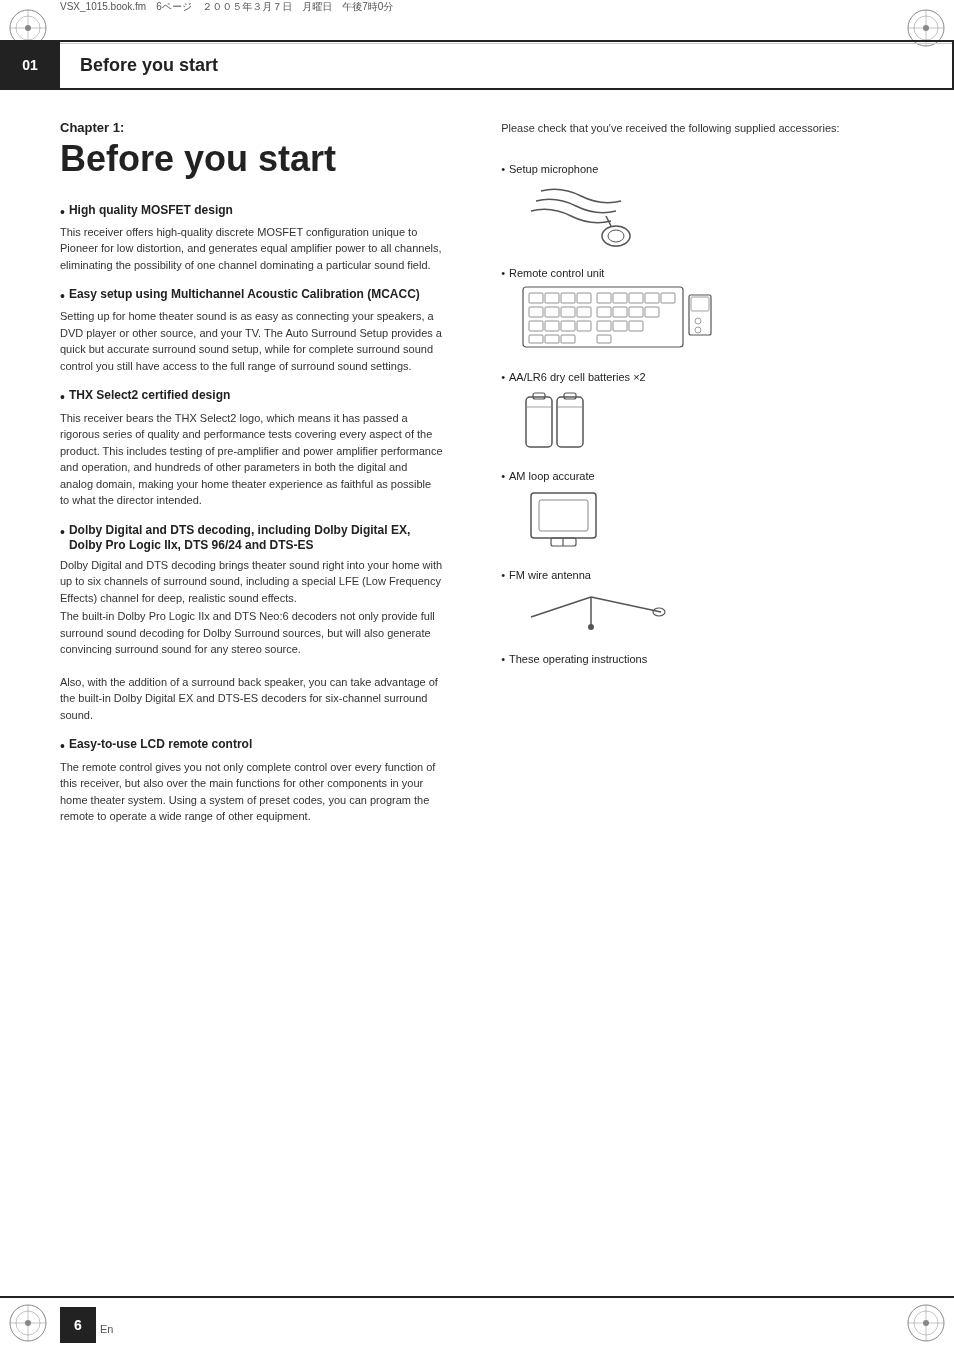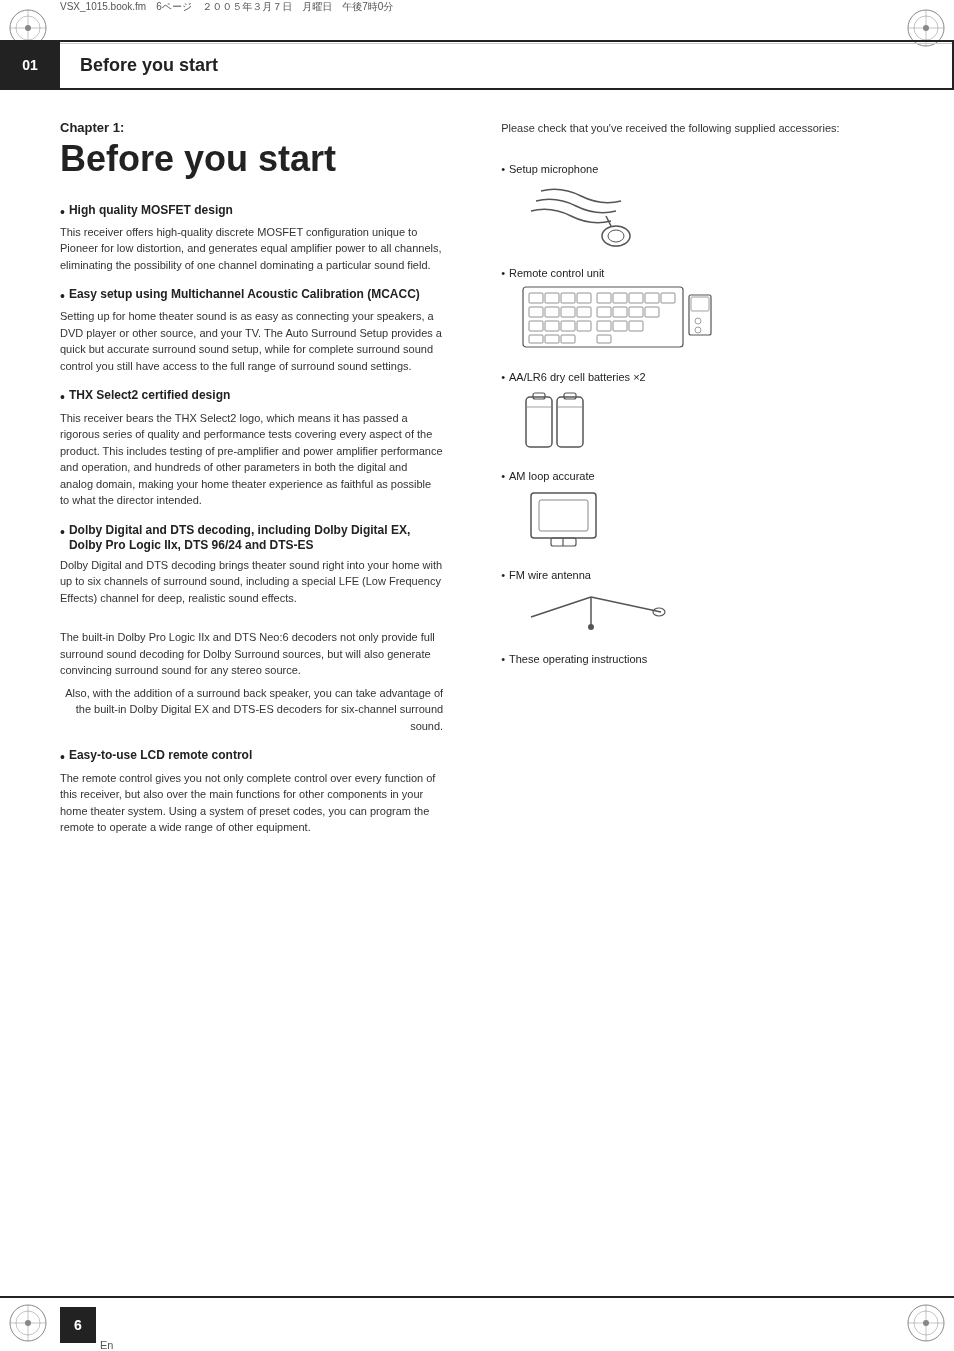--- a/index.html
+++ b/index.html
@@ -199,21 +199,21 @@
       display: flex;
       align-items: center;
       justify-content: center;
     }
 
     .page-en {
       font-size: 11px;
       color: #555;
       margin-left: 4px;
       align-self: flex-end;
-      padding-bottom: 0;
+      padding-bottom: 16px;
     }
   </style>
 </head>
 <body>
 
 <div class="corner corner-tl">
   <svg viewBox="0 0 40 40" xmlns="http://www.w3.org/2000/svg">
     <circle cx="20" cy="20" r="18" fill="none" stroke="#888" stroke-width="1"></circle>
     <circle cx="20" cy="20" r="12" fill="none" stroke="#888" stroke-width="0.5"></circle>
     <line x1="2" y1="20" x2="38" y2="20" stroke="#888" stroke-width="0.5"></line>
@@ -290,22 +290,22 @@
       </div>
       <p class="feature-item-text">This receiver bears the THX Select2 logo, which means it has passed a rigorous series of quality and performance tests covering every aspect of the product. This includes testing of pre-amplifier and power amplifier performance and operation, and hundreds of other parameters in both the digital and analog domain, making your home theater experience as faithful as possible to what the director intended.</p>
     </div>
 
     <div class="feature-item">
       <div class="feature-bullet">
         <span class="bullet-dot">•</span>
         <span class="feature-item-title">Dolby Digital and DTS decoding, including Dolby Digital EX, Dolby Pro Logic IIx, DTS 96/24 and DTS-ES</span>
       </div>
       <p class="feature-item-text">Dolby Digital and DTS decoding brings theater sound right into your home with up to six channels of surround sound, including a special LFE (Low Frequency Effects) channel for deep, realistic sound effects.</p>
-      <p class="feature-item-text" style="margin-top:23px;">The built-in Dolby Pro Logic IIx and DTS Neo:6 decoders not only provide full surround sound decoding for Dolby Surround sources, but will also generate convincing surround sound for any stereo source.</p>
-      <p class="feature-item-text" style="margin-top:6px;text-align:right;">Also, with the addition of a surround back speaker, you can take advantage of the built-in Dolby Digital EX and DTS-ES decoders for six-channel surround sound.</p>
+      <p class="feature-item-text" style="margin-top:2px;">The built-in Dolby Pro Logic IIx and DTS Neo:6 decoders not only provide full surround sound decoding for Dolby Surround sources, but will also generate convincing surround sound for any stereo source.</p>
+      <p class="feature-item-text" style="margin-top:16px;">Also, with the addition of a surround back speaker, you can take advantage of the built-in Dolby Digital EX and DTS-ES decoders for six-channel surround sound.</p>
     </div>
 
     <div class="feature-item">
       <div class="feature-bullet">
         <span class="bullet-dot">•</span>
         <span class="feature-item-title">Easy-to-use LCD remote control</span>
       </div>
       <p class="feature-item-text">The remote control gives you not only complete control over every function of this receiver, but also over the main functions for other components in your home theater system. Using a system of preset codes, you can program the remote to operate a wide range of other equipment.</p>
     </div>
   </div>

